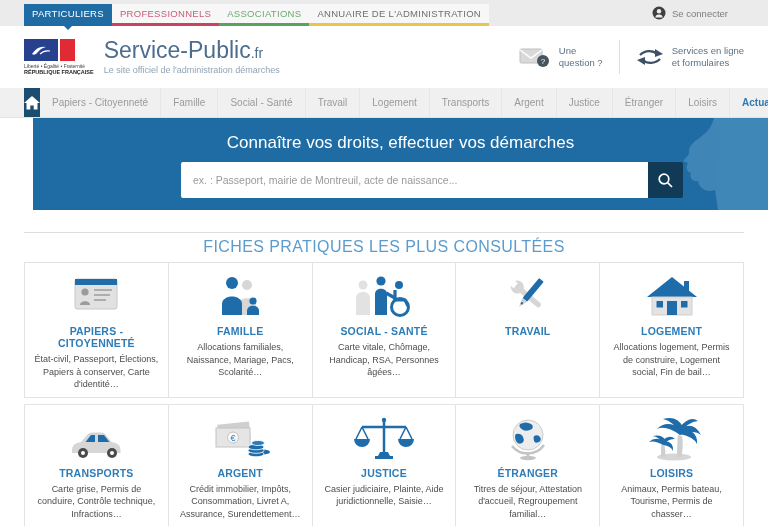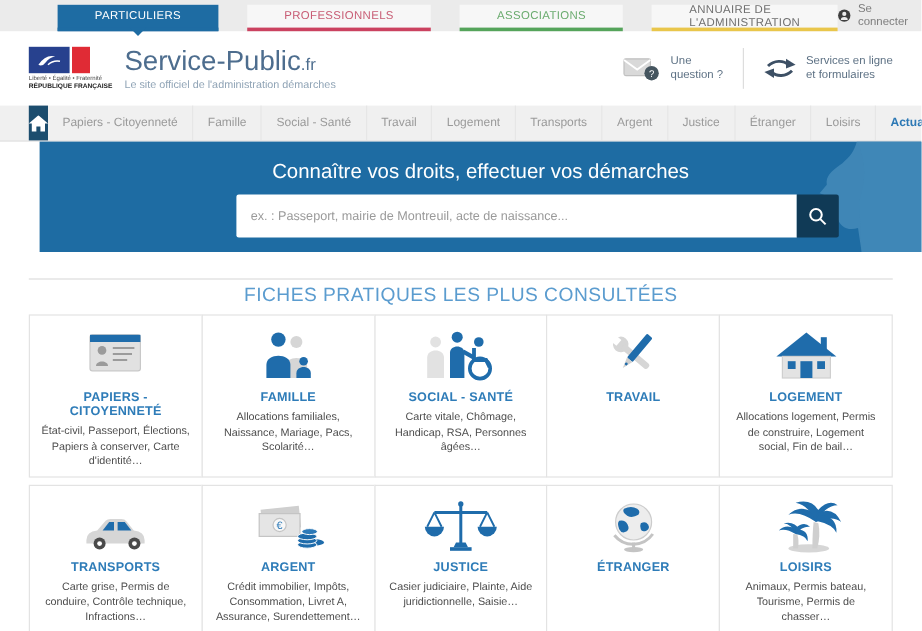--- a/index.html
+++ b/index.html
@@ -2,22 +2,22 @@
 <html><head>
 <meta charset="utf-8">
 <style>
   * { margin:0; padding:0; box-sizing:border-box; }
   html,body { width:768px; height:526px; overflow:hidden; background:#fff;
     font-family:"Liberation Sans", sans-serif; }
 
   
   .topbar { height:26px; background:#ebebeb; display:flex; align-items:flex-end; position:relative; z-index:5; }
   .tabs { display:flex; margin-left:24px; height:22px; }
-  .tab { height:22px; display:flex; align-items:center; padding:0 31px; font-size:9.5px;
-    letter-spacing:.3px; background:#f7f7f7; border-bottom:3px solid transparent; cursor:pointer; position:relative;margin-left:24px; }
+  .tab { height:22px; display:flex; align-items:center; padding:0 8px; font-size:9.5px;
+    letter-spacing:.3px; background:#f7f7f7; border-bottom:3px solid transparent; cursor:pointer; position:relative; }
   .tab.t-pro { color:#c85c74; border-bottom-color:#cb4260; }
   .tab.t-asso { color:#6aab6e; border-bottom-color:#55a45b; }
   .tab.t-annu { color:#6e6e6e; border-bottom-color:#e9c64b; }
   .tab.active { background:#1e6ca3; color:#fff; border-bottom-color:#1e6ca3; }
   .tab.active::after { content:""; position:absolute; top:100%; left:50%; margin-left:-7px;
     border:7px solid transparent; border-top-color:#1e6ca3; }
   .login { margin-left:auto; margin-right:40px; display:flex; align-items:center; gap:6px;
     height:26px; font-size:9.5px; color:#7d7d7d; cursor:pointer; }
 
   
@@ -41,21 +41,21 @@
     border-bottom:1px solid #e2e2e2; }
   .home-tile { width:46px; background:#1c4d6e; display:flex; align-items:center; justify-content:center; cursor:pointer; }
   .nav-item { display:flex; align-items:center; padding:0 12px; font-size:10px; color:#9a9a9a;
     border-right:1px solid #e6e6e6; cursor:pointer; white-space:nowrap; }
   .nav-item.active { color:#2d79b5; font-weight:bold; }
 
   
   .hero { height:92px; background:#1e6ca3; position:relative; overflow:hidden;margin-left:33px; }
   .hero-sil { position:absolute; right:0; top:0; }
   .hero-title { text-align:center; padding-top:15px; font-size:17px; color:#fff; position:relative; }
-  .searchbar { position:absolute; left:136px; top:44px; width:530px; height:36px; display:flex;padding-left:28px; }
+  .searchbar { position:absolute; left:120px; top:44px; width:530px; height:36px; display:flex;padding-left:28px; }
   .searchbar input { flex:1; border:none; outline:none; padding:0 12px; font-size:10.5px;
     color:#333; border-radius:2px 0 0 2px; font-family:"Liberation Sans", sans-serif; }
   .searchbar input::placeholder { color:#9a9a9a; }
   .search-btn { width:35px; background:#103a56; border:none; border-radius:0 2px 2px 0;
     display:flex; align-items:center; justify-content:center; cursor:pointer; }
 
   
   .rule { border-top:1px solid #ddd; margin:22px 24px 0; }
   .section-title { text-align:center; margin-top:5px; font-size:16px; color:#5b9ccf; letter-spacing:.4px; }
   .grid-row { display:flex; margin:6px 24px 0; }
@@ -317,20 +317,21 @@
       <circle cx="36" cy="20" r="15" fill="#ededed" stroke="#ccc"></circle>
       <path d="M28,9 q6,-3 11,0 q3,2 1,5 q-5,3 -9,1 q-5,-3 -3,-6 z" fill="#1f6cab"></path>
       <path d="M24,19 q5,-1 7,3 q2,4 -1,6 q-4,2 -6,-2 q-2,-5 0,-7 z" fill="#1f6cab"></path>
       <path d="M42,21 q4,-2 6,1 q2,3 -1,5 q-4,2 -5,-1 q-1,-3 0,-5 z" fill="#1f6cab"></path>
       <path d="M20,31 a20,20 0 0 0 32,-1" stroke="#c4c4c4" stroke-width="2.5" fill="none"></path>
       <ellipse cx="36" cy="43" rx="8" ry="2.2" fill="#c4c4c4"></ellipse>
       <line x1="36" y1="37" x2="36" y2="43" stroke="#c4c4c4" stroke-width="2.5"></line>
     </svg>
       </div>
     <div class="card-title">ÉTRANGER</div>
+    <div class="card-desc">Titres de séjour, Attestation d'accueil, Regroupement familial…</div>
   </div>
 
   <div class="card">
     <div class="card-icon">
         <svg width="72" height="46" viewBox="0 0 72 46">
       <ellipse cx="38" cy="42" rx="17" ry="3.5" fill="#d6d6d6"></ellipse>
       <path d="M41,42 q0,-13 1,-22 l4,1 q2,10 -1,21 z" fill="#cfcfcf"></path>
       <path d="M25,42 q0,-8 0,-12 l3.5,0.5 q1.5,5 0.5,11.5 z" fill="#cfcfcf"></path>
       <g fill="#1f6cab">
         <path d="M44,20 Q30,10 21,14 Q31,4 45,14 Z"></path>

